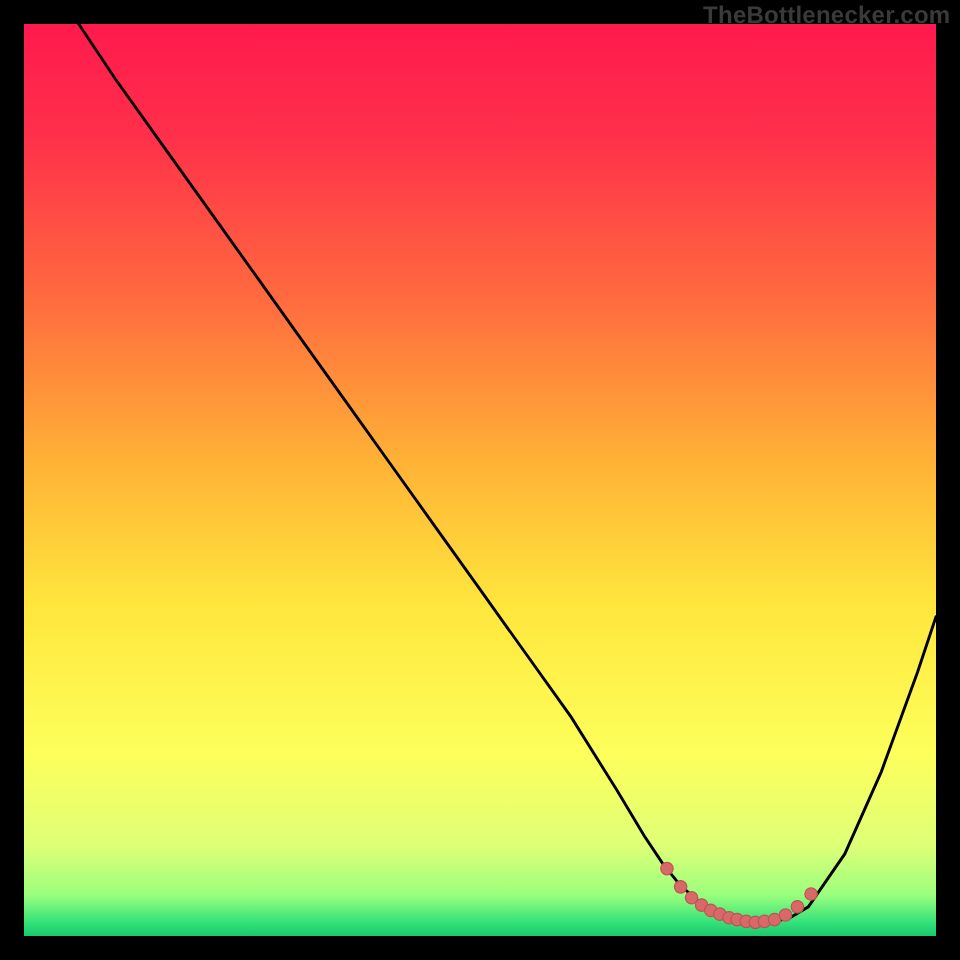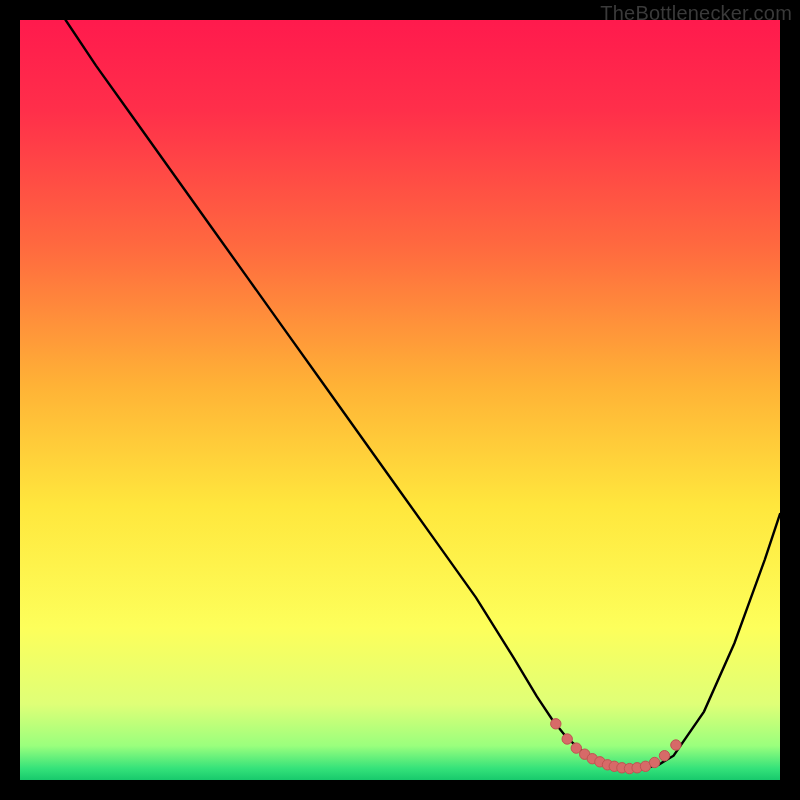--- a/index.html
+++ b/index.html
@@ -25,21 +25,21 @@
     top: 0;
     width: 760px;
     height: 760px;
   }
   .attribution {
     position: absolute;
     top: 2px;
     right: 8px;
     color: #3a3a3a;
     font-size: 20px;
-    font-weight: 400;
+    font-weight: 700;
     letter-spacing: 0.2px;
   }
 </style>
 </head>
 <body>
 
 <div class="attribution">TheBottlenecker.com</div>
 
 <div class="frame">
   <svg class="plot" viewBox="0 0 760 760" preserveAspectRatio="none">

